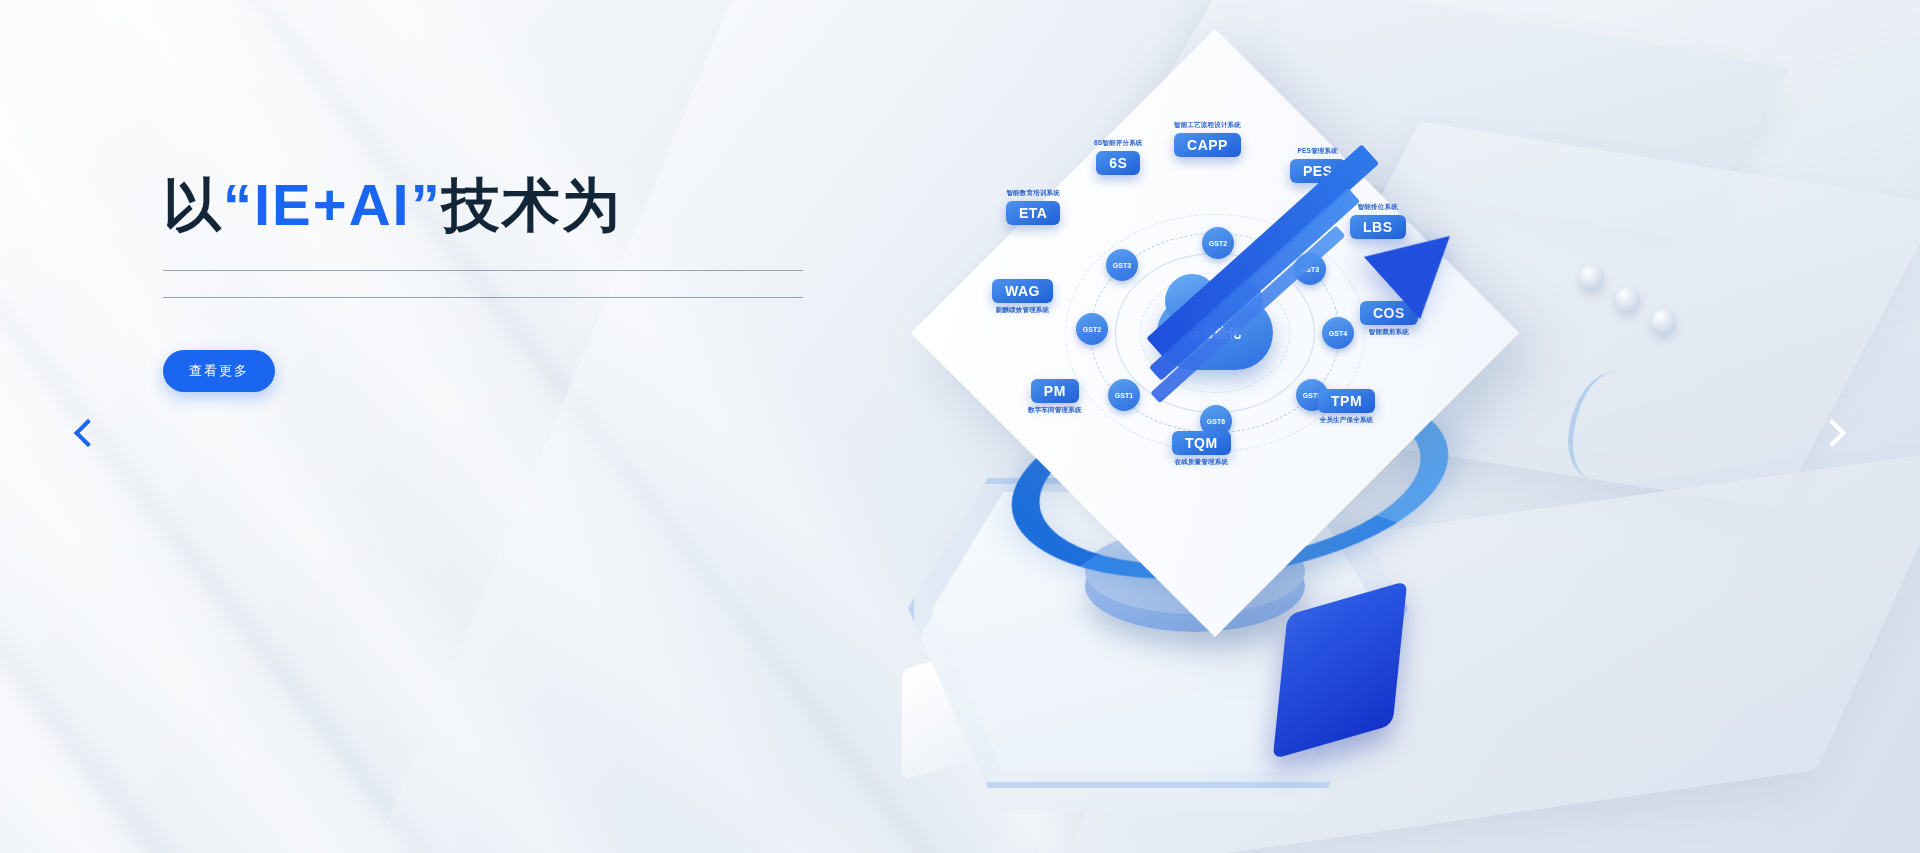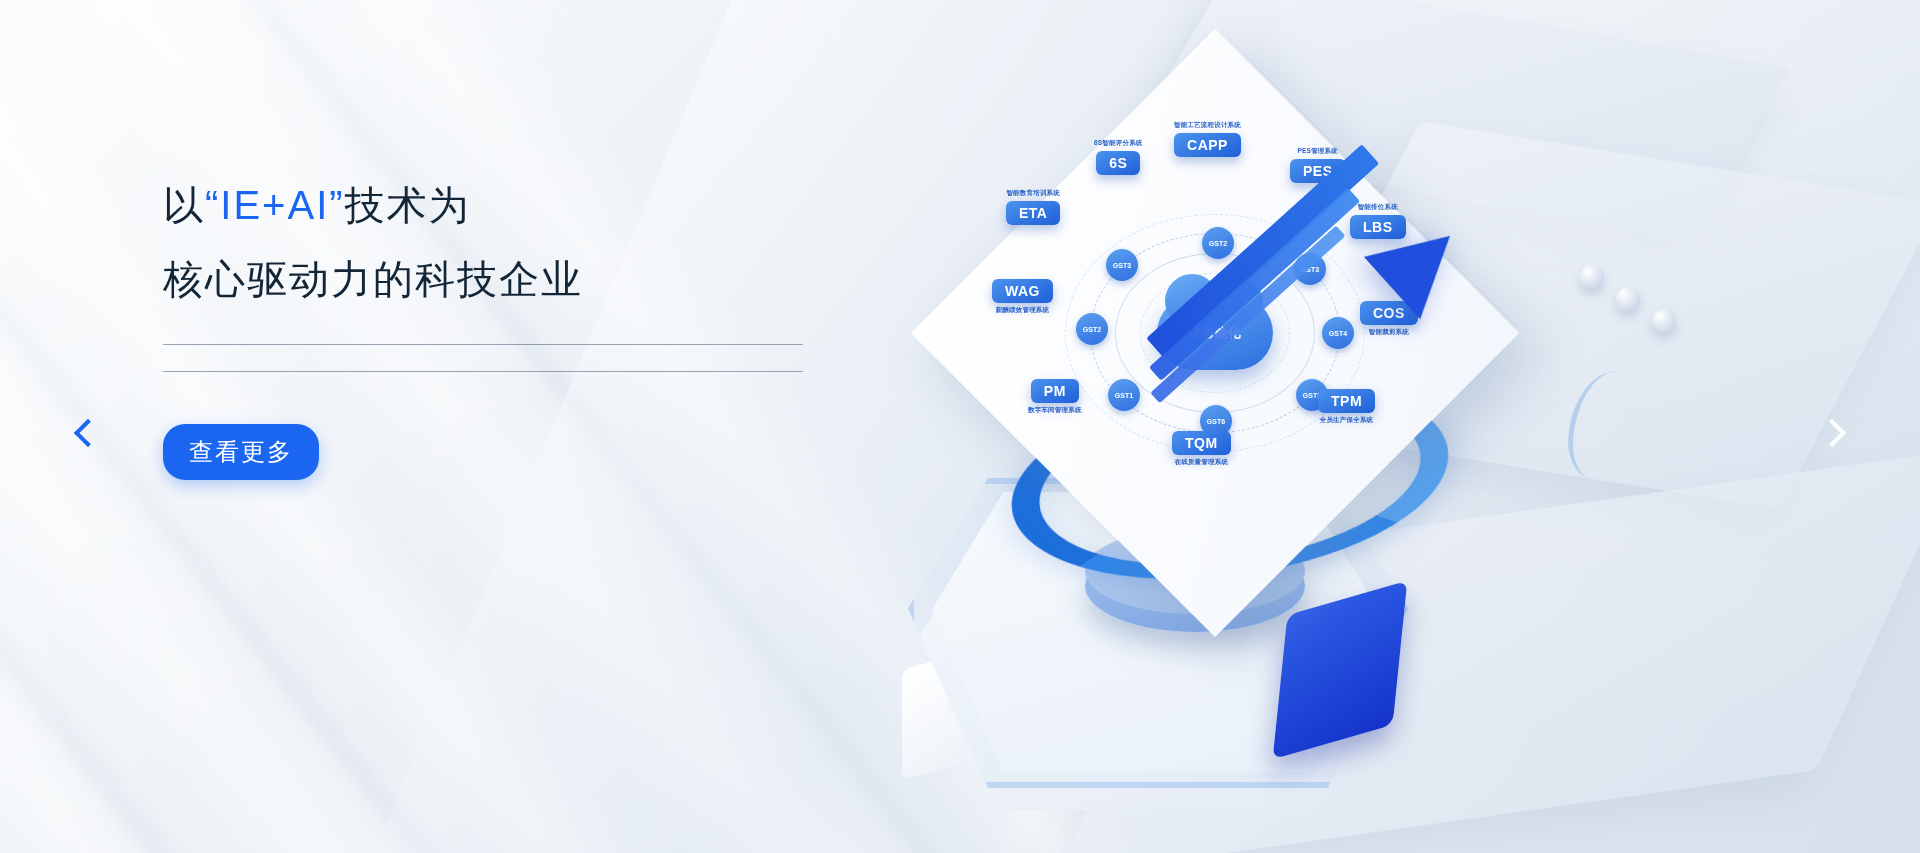--- a/index.html
+++ b/index.html
@@ -45,34 +45,34 @@
     position:absolute; background:linear-gradient(150deg,#eff3f9,#dde5f0);
     box-shadow:0 22px 40px rgba(120,140,170,.18);
   }
   .plate-top { right:180px; top:10px; width:560px; height:190px; transform:skewY(10deg) skewX(-28deg); border-radius:6px; opacity:.9;}
   .plate-mid { right:60px; top:150px; width:520px; height:330px; transform:skewY(9deg) skewX(-26deg); border-radius:6px; opacity:.75;}
   .plate-bot { right:30px; bottom:40px; width:760px; height:300px; transform:skewY(-8deg) skewX(-26deg); border-radius:8px; opacity:.7;}
 
   
   .copy { position:absolute; left:163px; top:168px; width:780px; }
   .headline {
-    font-size:40px; line-height:74px; font-weight:400; letter-spacing:2px;
+    font-size:58px; line-height:74px; font-weight:700; letter-spacing:2px;
     color:#132638; white-space:nowrap;
   }
   .headline .accent { color:#1A66F0; }
   .rule { width:640px; height:1px; background:rgba(40,60,90,.45); }
   .rule.top { margin-top:28px; }
   .rule.bot { margin-top:26px; }
   .subhead {
     font-size:27px; line-height:44px; color:#243a52; letter-spacing:2px;
     padding:18px 0 0 20px; white-space:nowrap;
   }
   .cta {
     margin-top:52px; display:inline-block; background:#1A66F0; color:#fff;
-    font-size:24px; letter-spacing:2px; border-radius:22px;
+    font-size:13px; letter-spacing:2px; border-radius:22px;
     padding:12px 26px; border:none; cursor:pointer;
     box-shadow:0 6px 16px rgba(26,102,240,.30);
   }
 
   
   .arrow {
     position:absolute; top:410px; width:46px; height:46px; cursor:pointer;
     display:flex; align-items:center; justify-content:center;
   }
   .arrow-prev { left:62px; }
@@ -352,21 +352,20 @@
       <div class="ball b2"></div>
       <div class="ball b3"></div>
     </div>
     <div class="bladegraph"></div>
   </div>
 
   <div class="copy">
     <div class="headline">
       <span>以</span><span class="accent">“IE+AI”</span><span>技术为</span>
     </div>
-    <div class="headline">核心驱动力的科技企业</div>
 
     <div class="rule top"></div>
     <div class="rule bot"></div>
 
     <button class="cta">查看更多</button>
   </div>
 
   <div class="arrow arrow-prev">
     <div class="chev"></div>
   </div>

